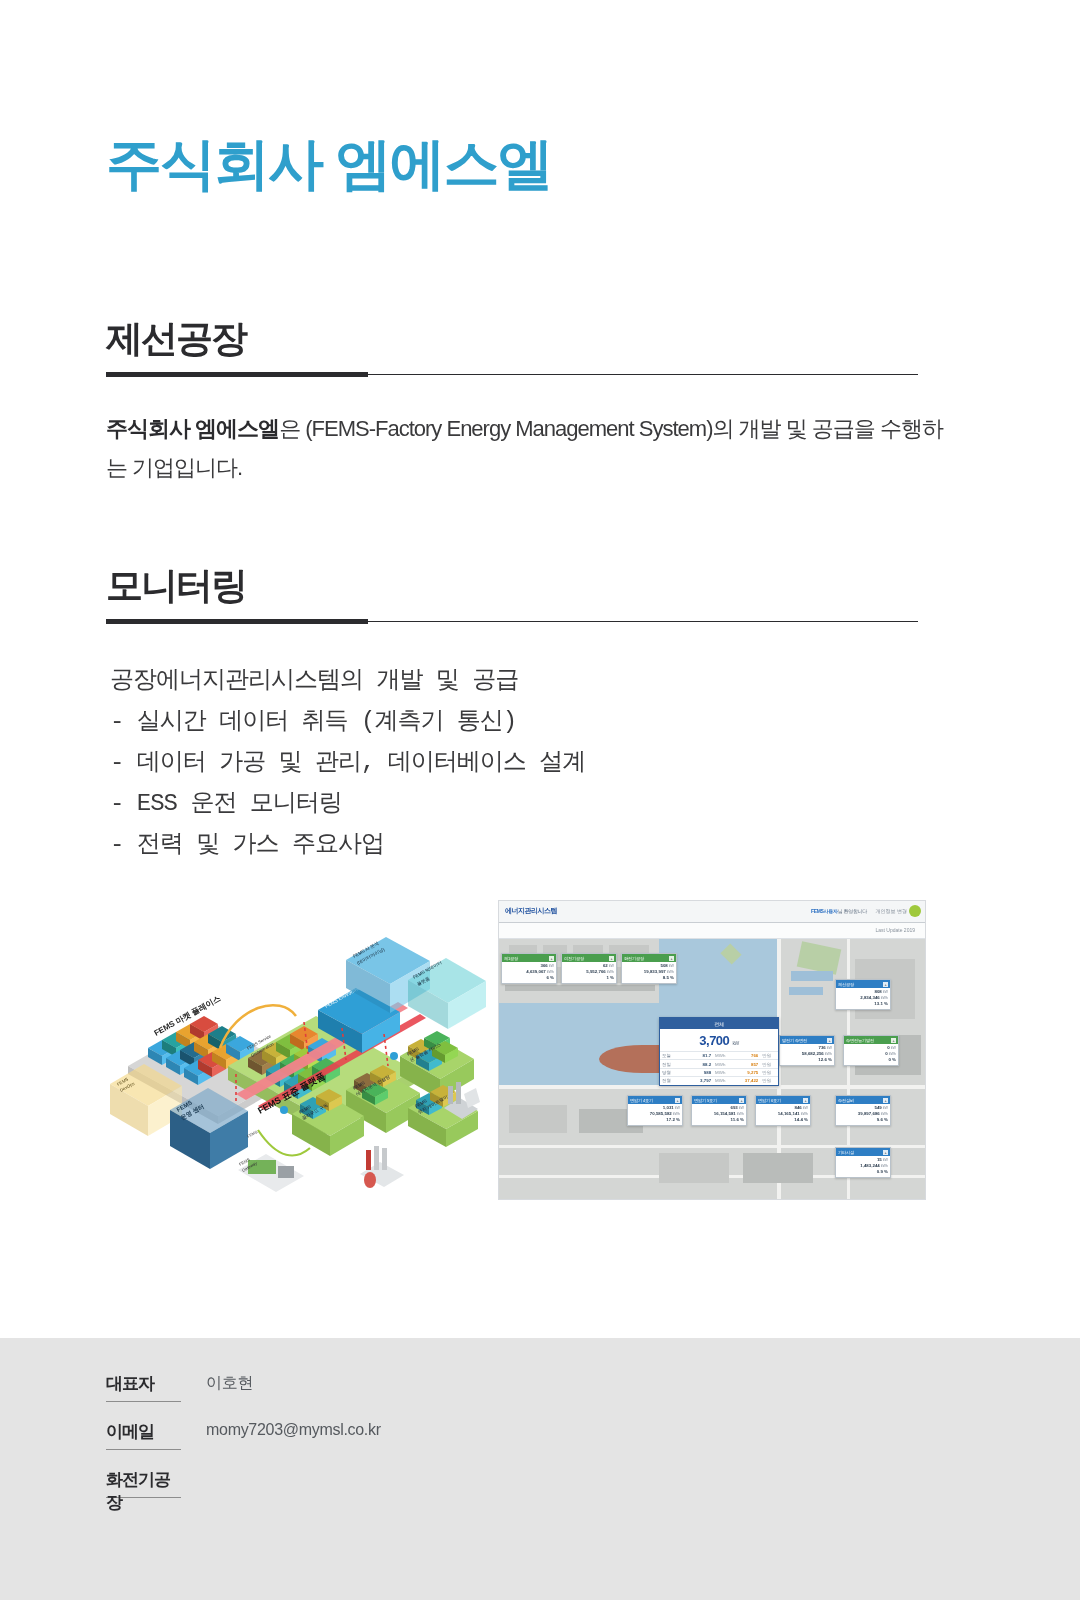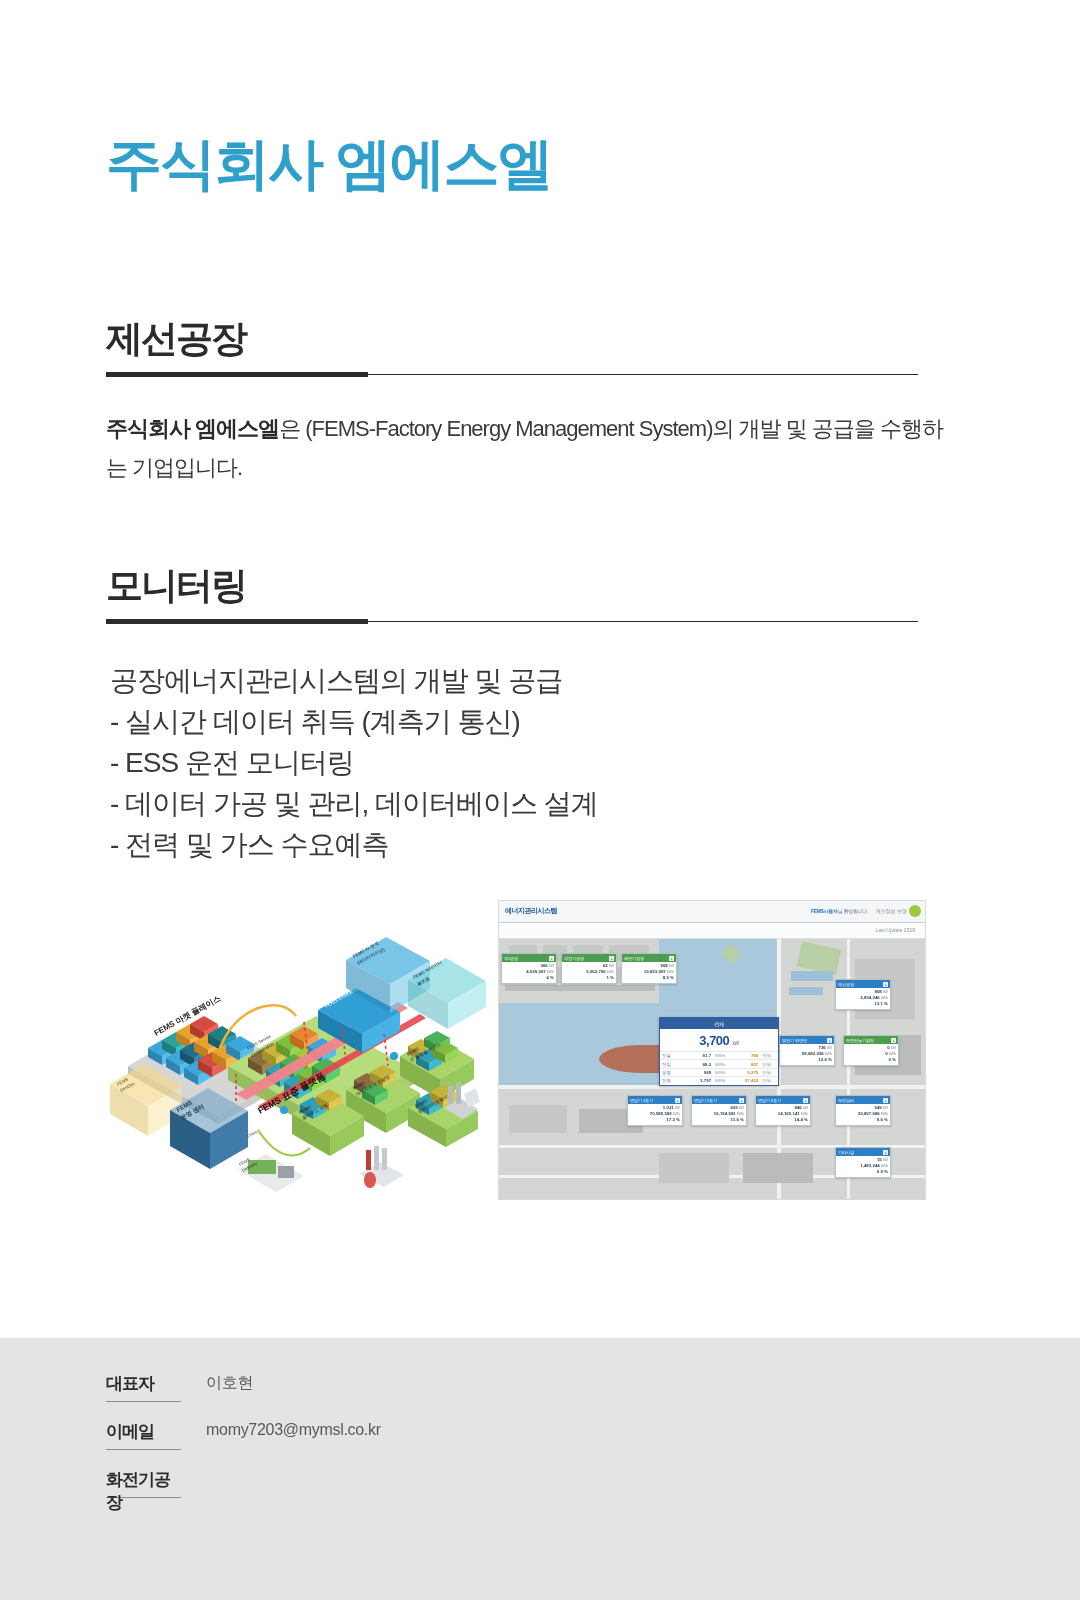--- a/index.html
+++ b/index.html
@@ -39,22 +39,23 @@
   
   .intro-body {
     position:absolute; left:106px; top:410px; width:840px;
     font-size:22px; line-height:1.75; letter-spacing:-1px; color:#3a3a3c;
   }
   .intro-body b { font-weight:700; color:#2b2b2e; }
 
   
   .biz-list { position:absolute; left:110px; top:660px; width:700px; }
   .biz-item {
-    font-size:28px; line-height:41px; letter-spacing:-1px; color:#3a3a3c;
+    font-size:24px; line-height:41px; letter-spacing:-1px; color:#3a3a3c;
     white-space:nowrap;
+    font-family:Liberation Mono, monospace;
   }
 
   
   .figures { position:absolute; left:0; top:890px; width:1080px; height:340px; }
 
   .fig-iso { position:absolute; left:108px; top:8px; width:390px; height:320px; }
   .fig-dash {
     position:absolute; left:498px; top:10px; width:428px; height:300px;
     background:#eef0f2; border:1px solid #d7dade; overflow:hidden;
   }
@@ -190,23 +191,23 @@
     <div class="section-heading">모니터링</div>
     <div class="rule-wrap">
       <div class="rule-thin"></div>
       <div class="rule-thick"></div>
     </div>
   </div>
 
   <div class="biz-list">
     <div class="biz-item">공장에너지관리시스템의 개발 및 공급</div>
     <div class="biz-item">- 실시간 데이터 취득 (계측기 통신)</div>
+    <div class="biz-item">- 데이터 가공 및 관리, 데이터베이스 설계</div>
     <div class="biz-item">- ESS 운전 모니터링</div>
-    <div class="biz-item">- 데이터 가공 및 관리, 데이터베이스 설계</div>
-    <div class="biz-item">- 전력 및 가스 수요예측</div>
+    <div class="biz-item">- 전력 및 가스 주요사업</div>
   </div>
 
   <div class="figures">
 
     <div class="fig-iso">
       <svg width="390" height="320" viewBox="0 0 390 320">
         <defs>
           <g id="cube">
             <polygon points="0,0 12,-7 24,0 12,7"></polygon>
           </g>

